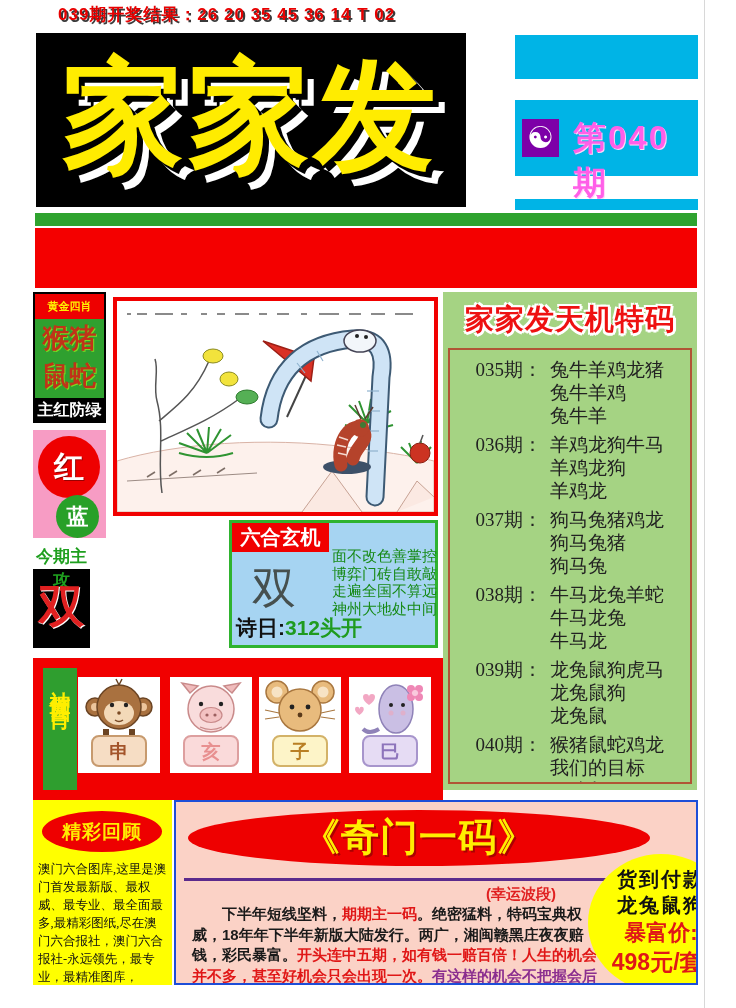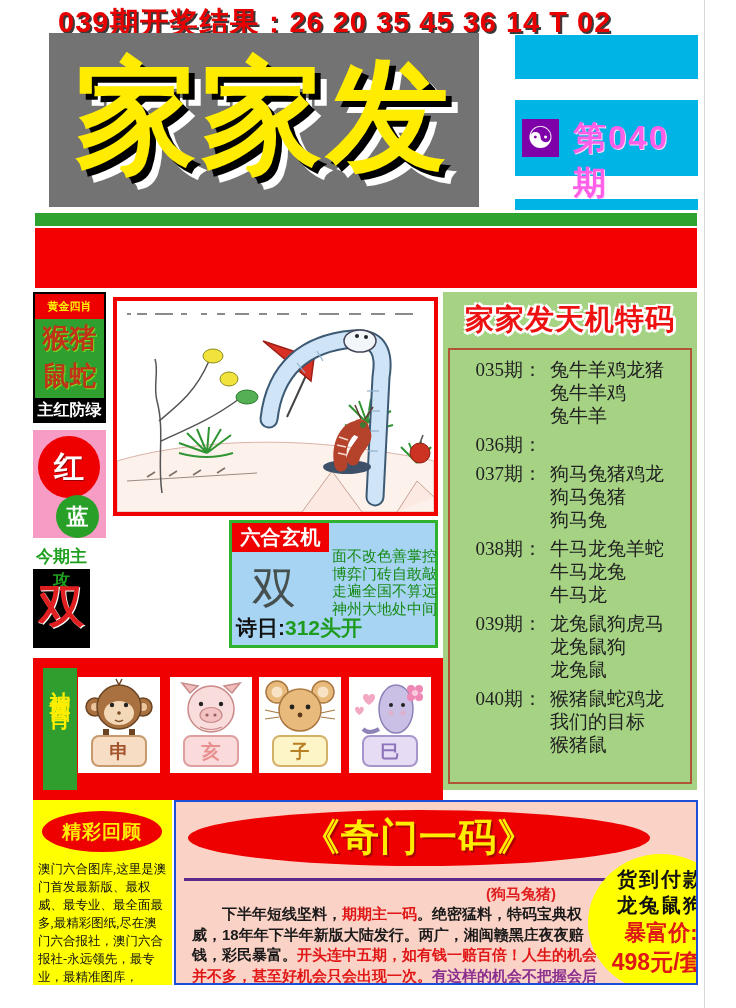--- a/index.html
+++ b/index.html
@@ -2,25 +2,25 @@
 <html><head>
 <meta charset="utf-8">
 <style>
   * { margin:0; padding:0; box-sizing:border-box; }
   html,body { background:#fff; }
   body { font-family:"Liberation Sans",sans-serif; }
   #page { position:relative; width:736px; height:1008px; background:#ffffff; overflow:hidden; margin:0 auto; }
   .abs { position:absolute; }
 
   
-  .result-line { left:58px; top:3px; font-size:29px; font-weight:bold; color:#e80000;
+  .result-line { left:58px; top:3px; font-size:17px; font-weight:bold; color:#e80000;
                  text-shadow:2px 2px 0 #3a3a3a; letter-spacing:1px; white-space:nowrap; }
 
   
-  .title-block { left:49px; top:33px; width:430px; height:174px; background:#737373; }
+  .title-block { left:36px; top:33px; width:430px; height:174px; background:#000000; }
   .main-title { position:absolute; left:0; top:-4px; width:100%; text-align:center;
                 font-size:122px; font-weight:900; color:#ffec00; letter-spacing:4px;
                 text-shadow:6px 6px 0 #000, 12px 12px 0 #ffffff; line-height:174px; }
   .cyan-bar { background:#00b4e6; left:515px; width:183px; }
   .bar1 { top:35px; height:44px; }
   .bar2 { top:100px; height:76px; }
   .bar3 { top:199px; height:11px; }
   .yinyang-box { position:absolute; left:7px; top:19px; width:37px; height:38px; background:#7d00a8;
                  color:#ffffff; font-size:30px; line-height:38px; text-align:center; }
   .issue-no { position:absolute; left:58px; top:16px; font-size:33px; font-weight:bold; color:#ff5fe8;
@@ -266,20 +266,25 @@
         <div class="tj-period">035期：</div>
         <div class="tj-lines">
           <div>兔牛羊鸡龙猪</div>
           <div>兔牛羊鸡</div>
           <div>兔牛羊</div>
         </div>
       </div>
 
       <div class="tj-entry">
         <div class="tj-period">036期：</div>
+        <div class="tj-lines">
+          <div>羊鸡龙狗牛马</div>
+          <div>羊鸡龙狗</div>
+          <div>羊鸡龙</div>
+        </div>
       </div>
 
       <div class="tj-entry">
         <div class="tj-period">037期：</div>
         <div class="tj-lines">
           <div>狗马兔猪鸡龙</div>
           <div>狗马兔猪</div>
           <div>狗马兔</div>
         </div>
       </div>
@@ -397,21 +402,21 @@
   </div>
 
   <div class="abs review-box">
     <div class="review-badge">精彩回顾</div>
     <div class="review-body">澳门六合图库,这里是澳门首发最新版、最权威、最专业、最全面最多,最精彩图纸,尽在澳门六合报社，澳门六合报社-永远领先，最专业，最精准图库，</div>
   </div>
 
   <div class="abs qimen-box">
     <div class="qimen-banner">《奇门一码》</div>
     <div class="qimen-line"></div>
-    <div class="qimen-sync">(狗马兔猪)</div>
+    <div class="qimen-sync">(幸运波段)</div>
     <div class="qimen-text">
       <span class="seg-black">下半年短线坚料，</span><span class="seg-red">期期主一码</span><span class="seg-black">。绝密猛料，特码宝典权威，18年年下半年新版大陆发行。两广，湘闽赣黑庄夜夜赔钱，彩民暴富。</span><span class="seg-red">开头连中五期，如有钱一赔百倍！人生的机会并不多，甚至好机会只会出现一次。</span><span class="seg-purple">有这样的机会不把握会后悔一辈子的。我们的目标：在最短的时间内为支持朋友争取最大的利益。</span>
     </div>
     <div class="order-blob">
       <div class="order-black">货到付款</div>
       <div class="order-black">龙兔鼠狗</div>
       <div class="order-red1">暴富价:</div>
       <div class="order-red2">498元/套!</div>
     </div>
   </div>

